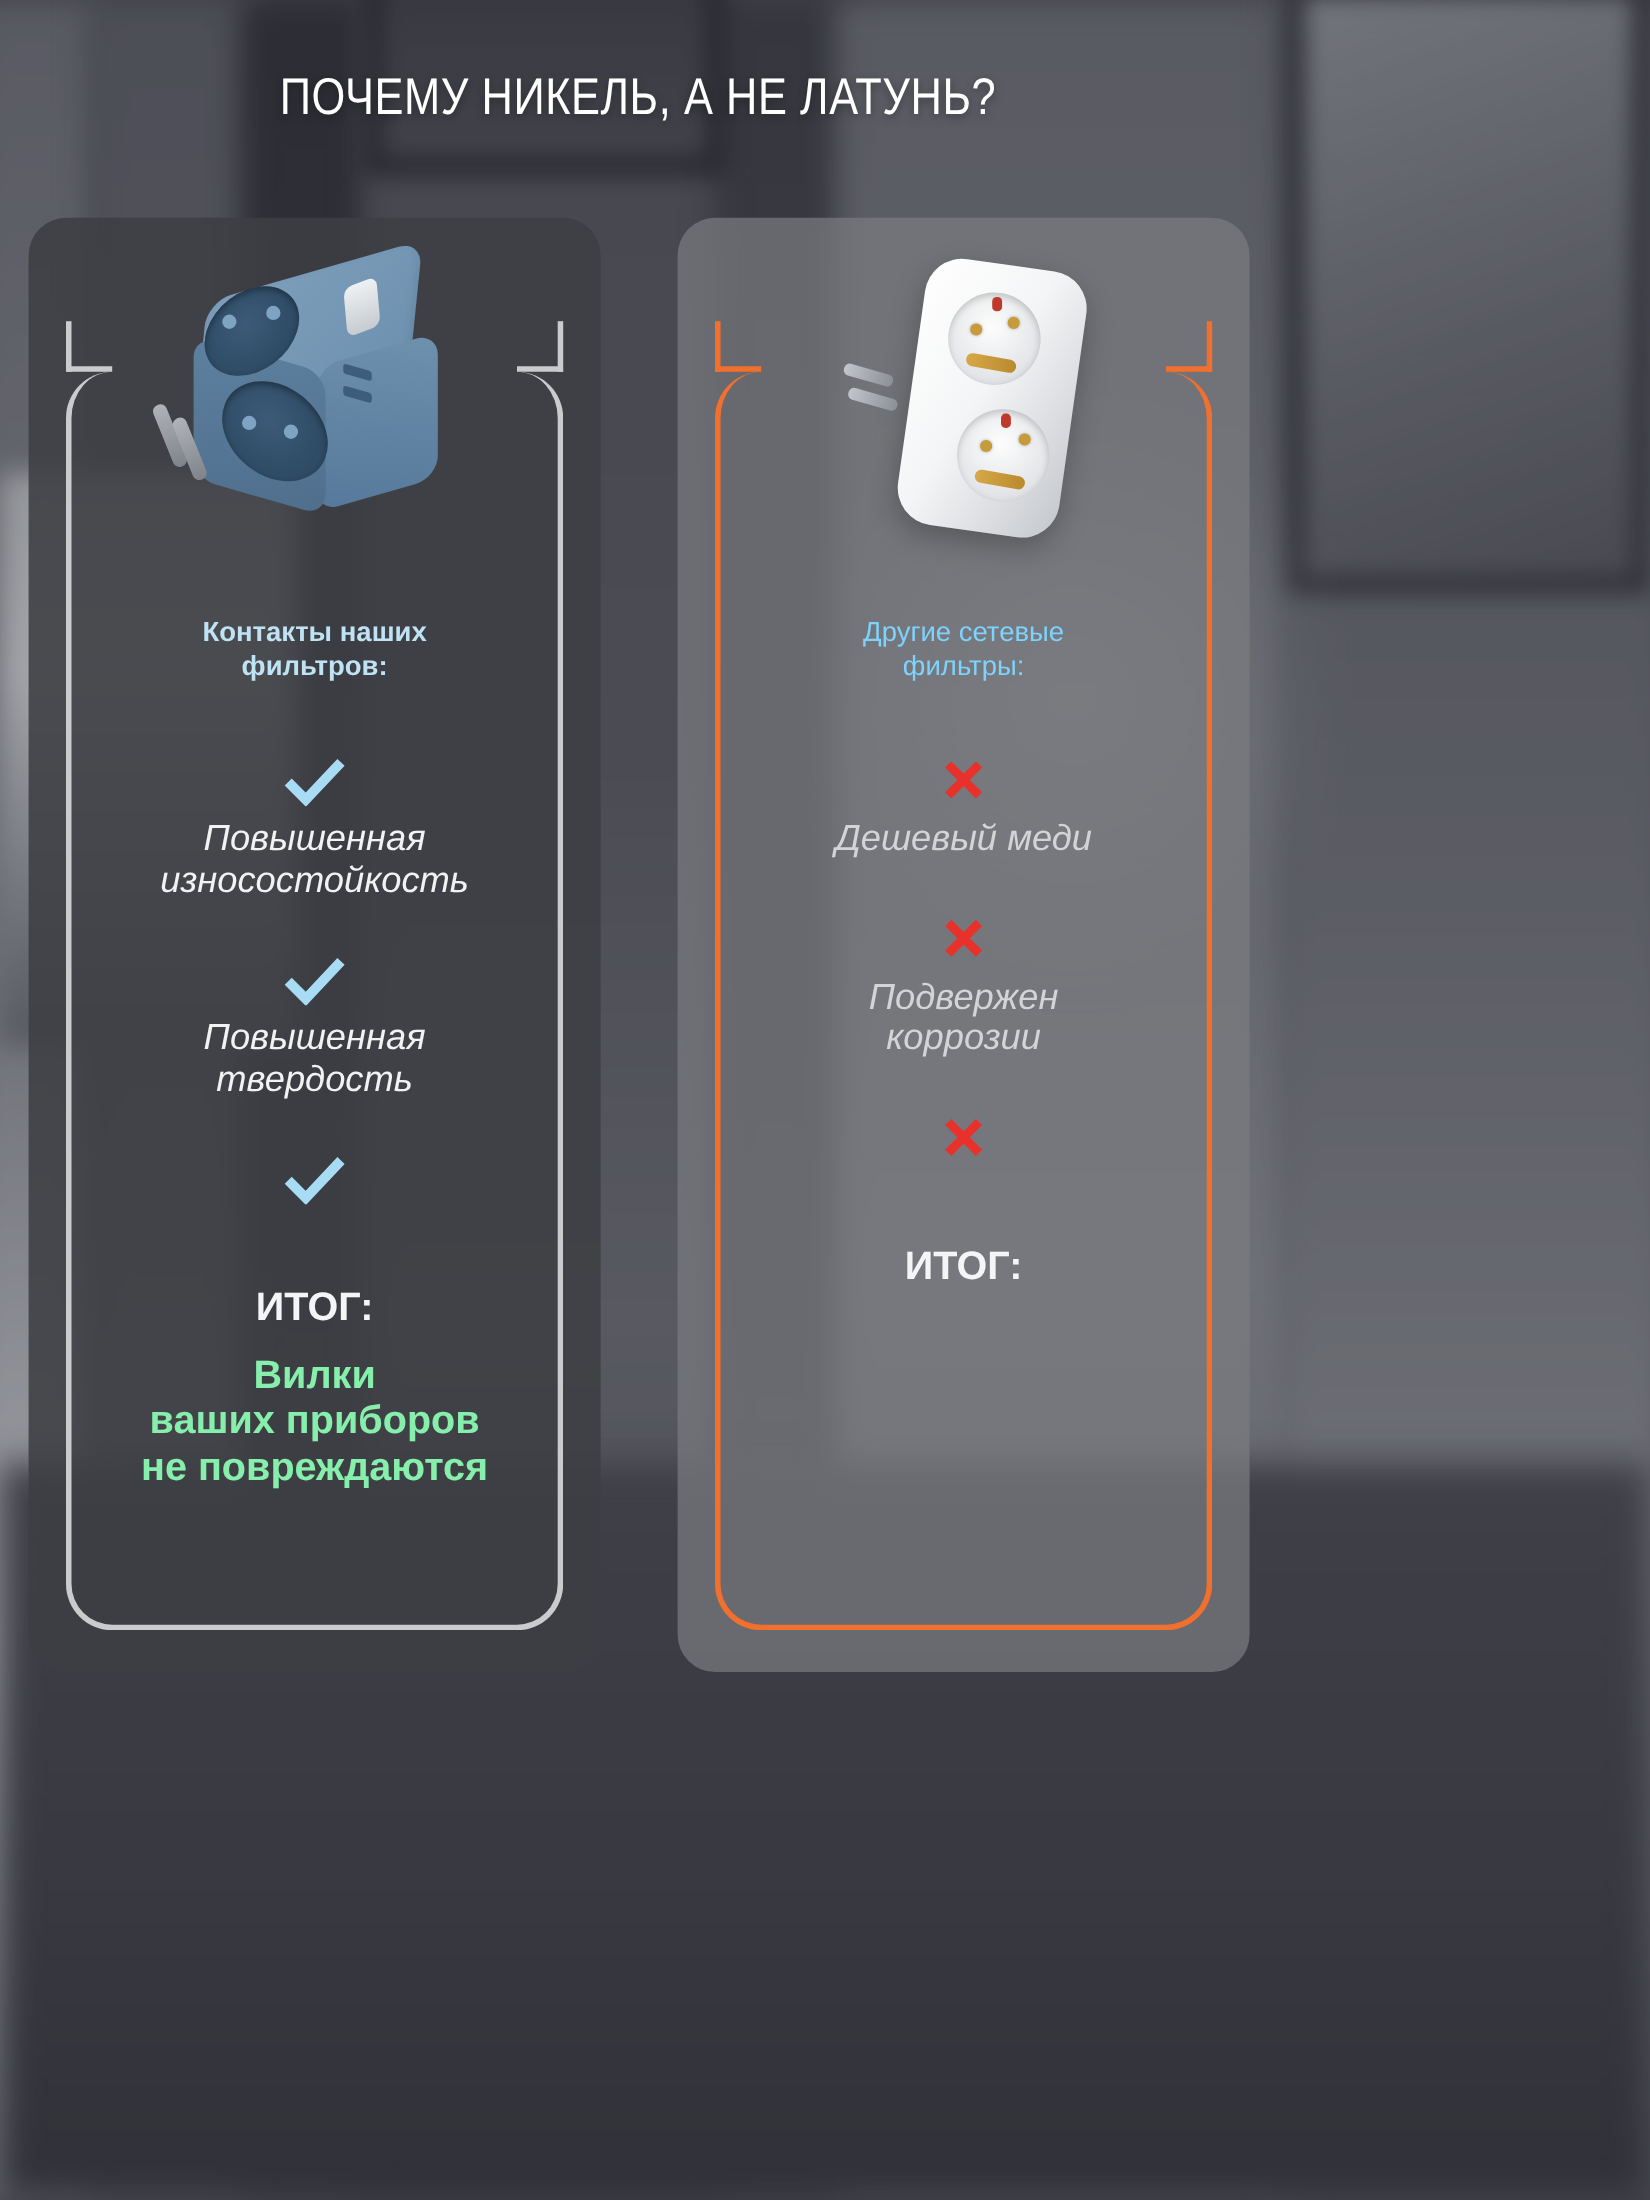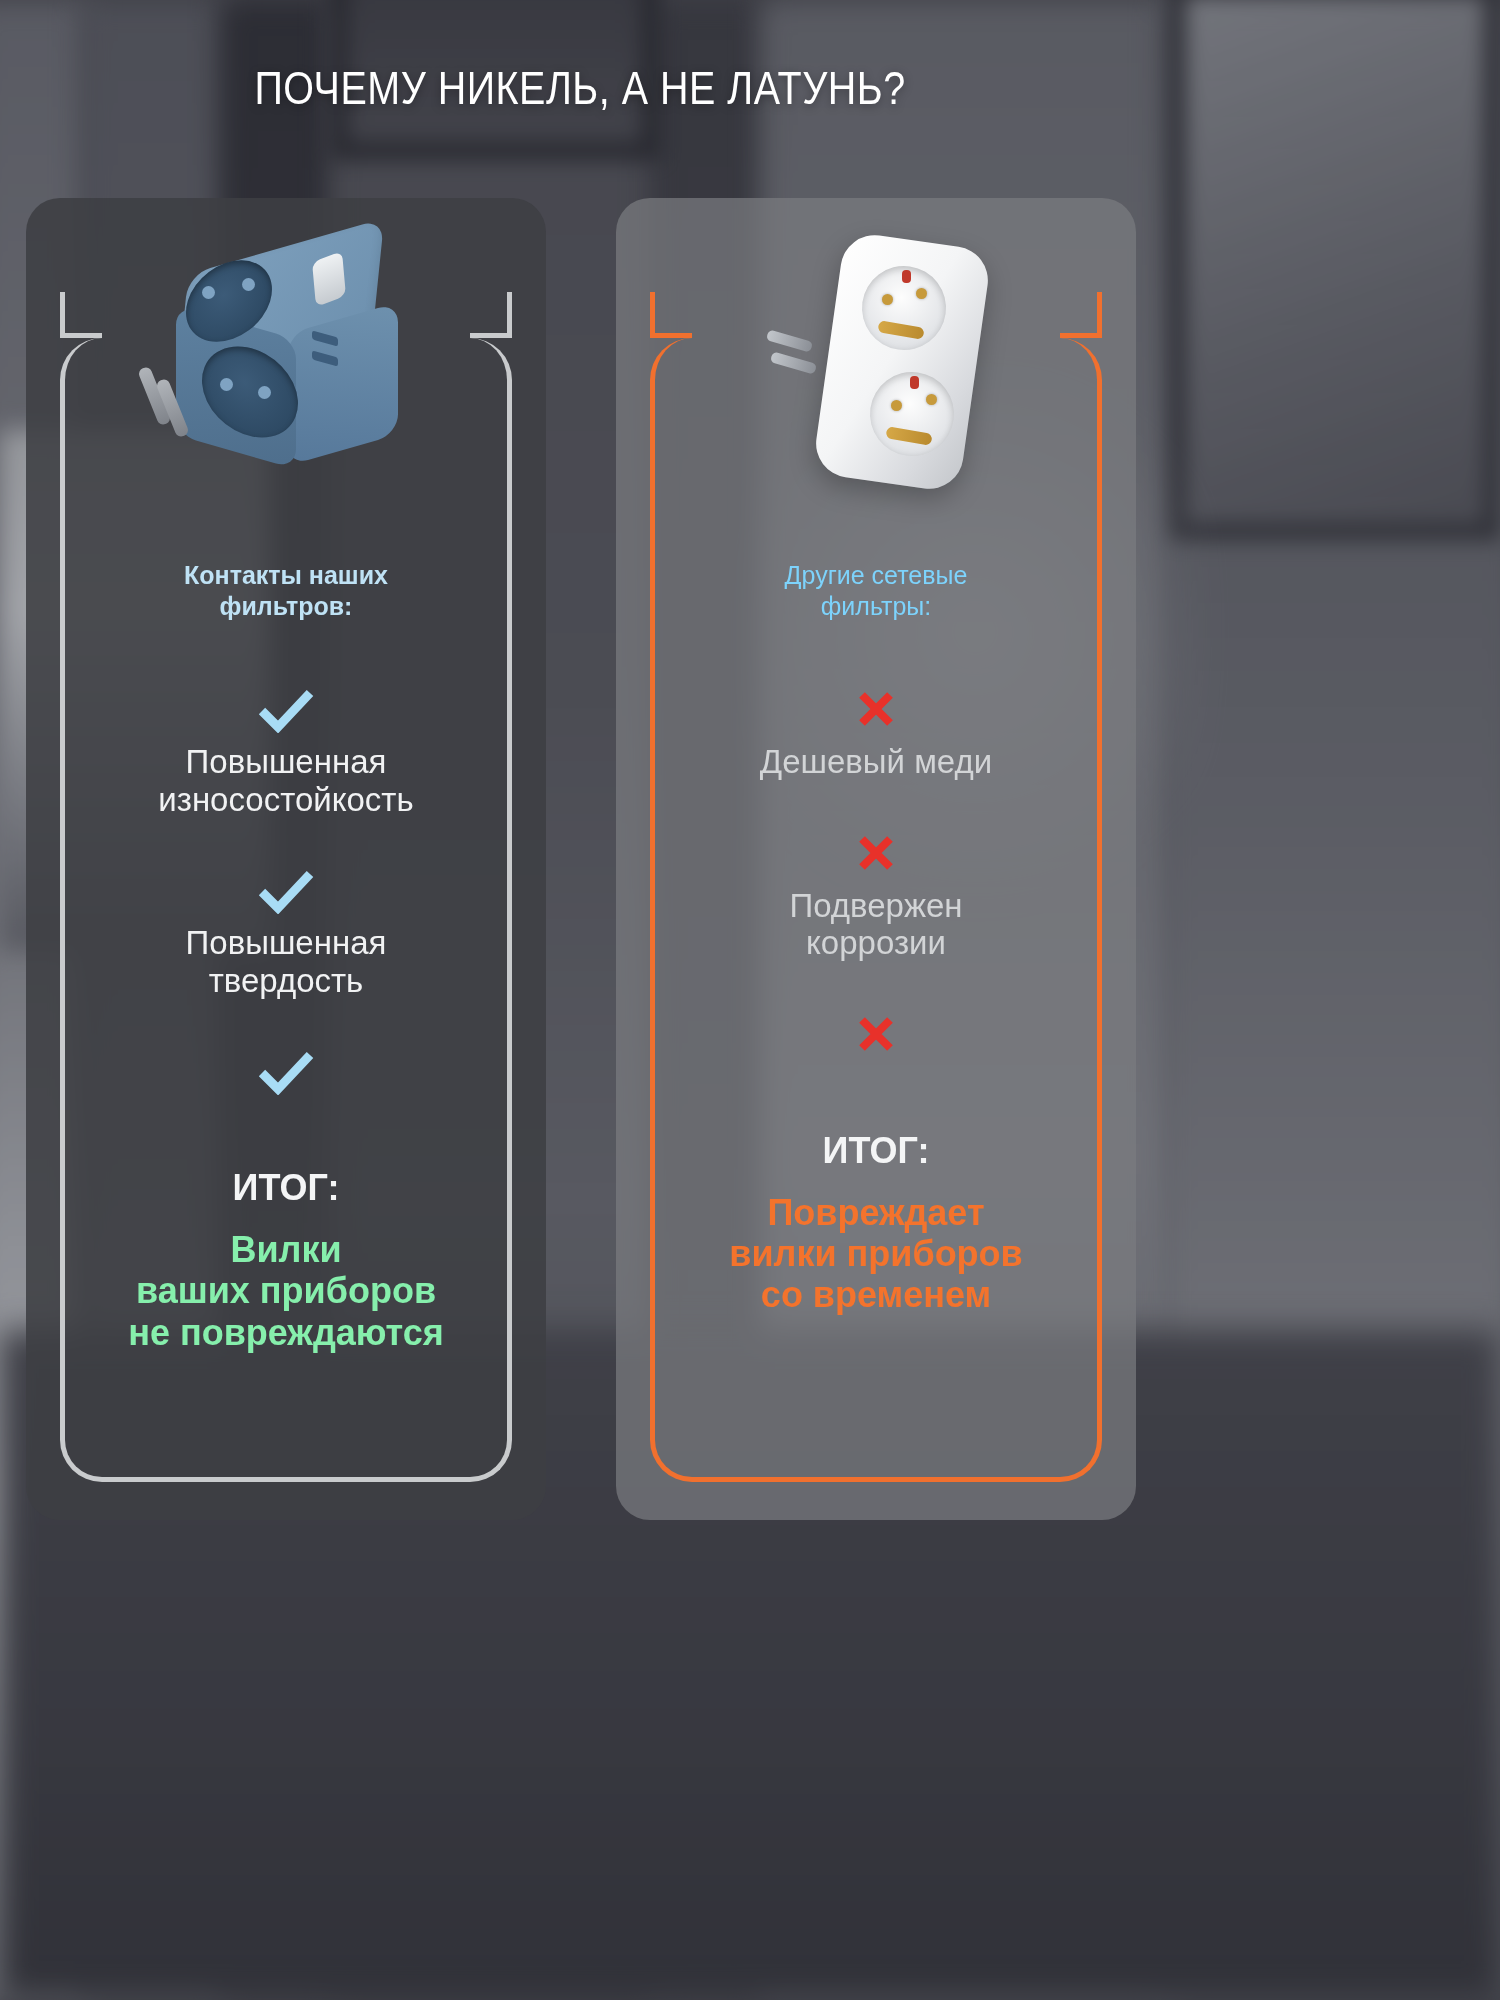--- a/index.html
+++ b/index.html
@@ -202,21 +202,21 @@
   #col-left  { left:56px; }
   #col-right { left:646px; }
 
   .col-heading {
     font-size:25px; font-weight:bold; line-height:1.22;
     white-space:pre-line;
   }
   #col-left  .col-heading { color:#bfe2f5; }
   #col-right .col-heading { color:#7dd3fc; font-weight:400; }
 
-  .items { margin-top:68px; }
+  .items { margin-top:68px;font-style:italic; }
   .item { margin-bottom:52px; }
   .item:last-child { margin-bottom:0; }
 
   .mark { display:block; margin:0 auto 10px; height:44px; line-height:44px; }
   .mark svg { display:block; margin:0 auto; }
 
   .item-label {
     font-size:33px; line-height:1.14; white-space:pre-line;
   }
   #col-left  .item-label { color:#f1f2f3; }
@@ -366,17 +366,14 @@
       <span class="mark">
         <svg width="40" height="40" viewBox="0 0 40 40">
             <path d="M6 6 L34 34 M34 6 L6 34" stroke="#e8312a" stroke-width="8" stroke-linecap="butt"></path>
           </svg>
       </span>
     </div>
   </div>
 
   <div class="conclusion">
     <div class="conclusion-title">ИТОГ:</div>
-    <div class="conclusion-text">Повреждает
-вилки приборов
-со временем</div>
   </div>
 </div>
 
 </body></html>

